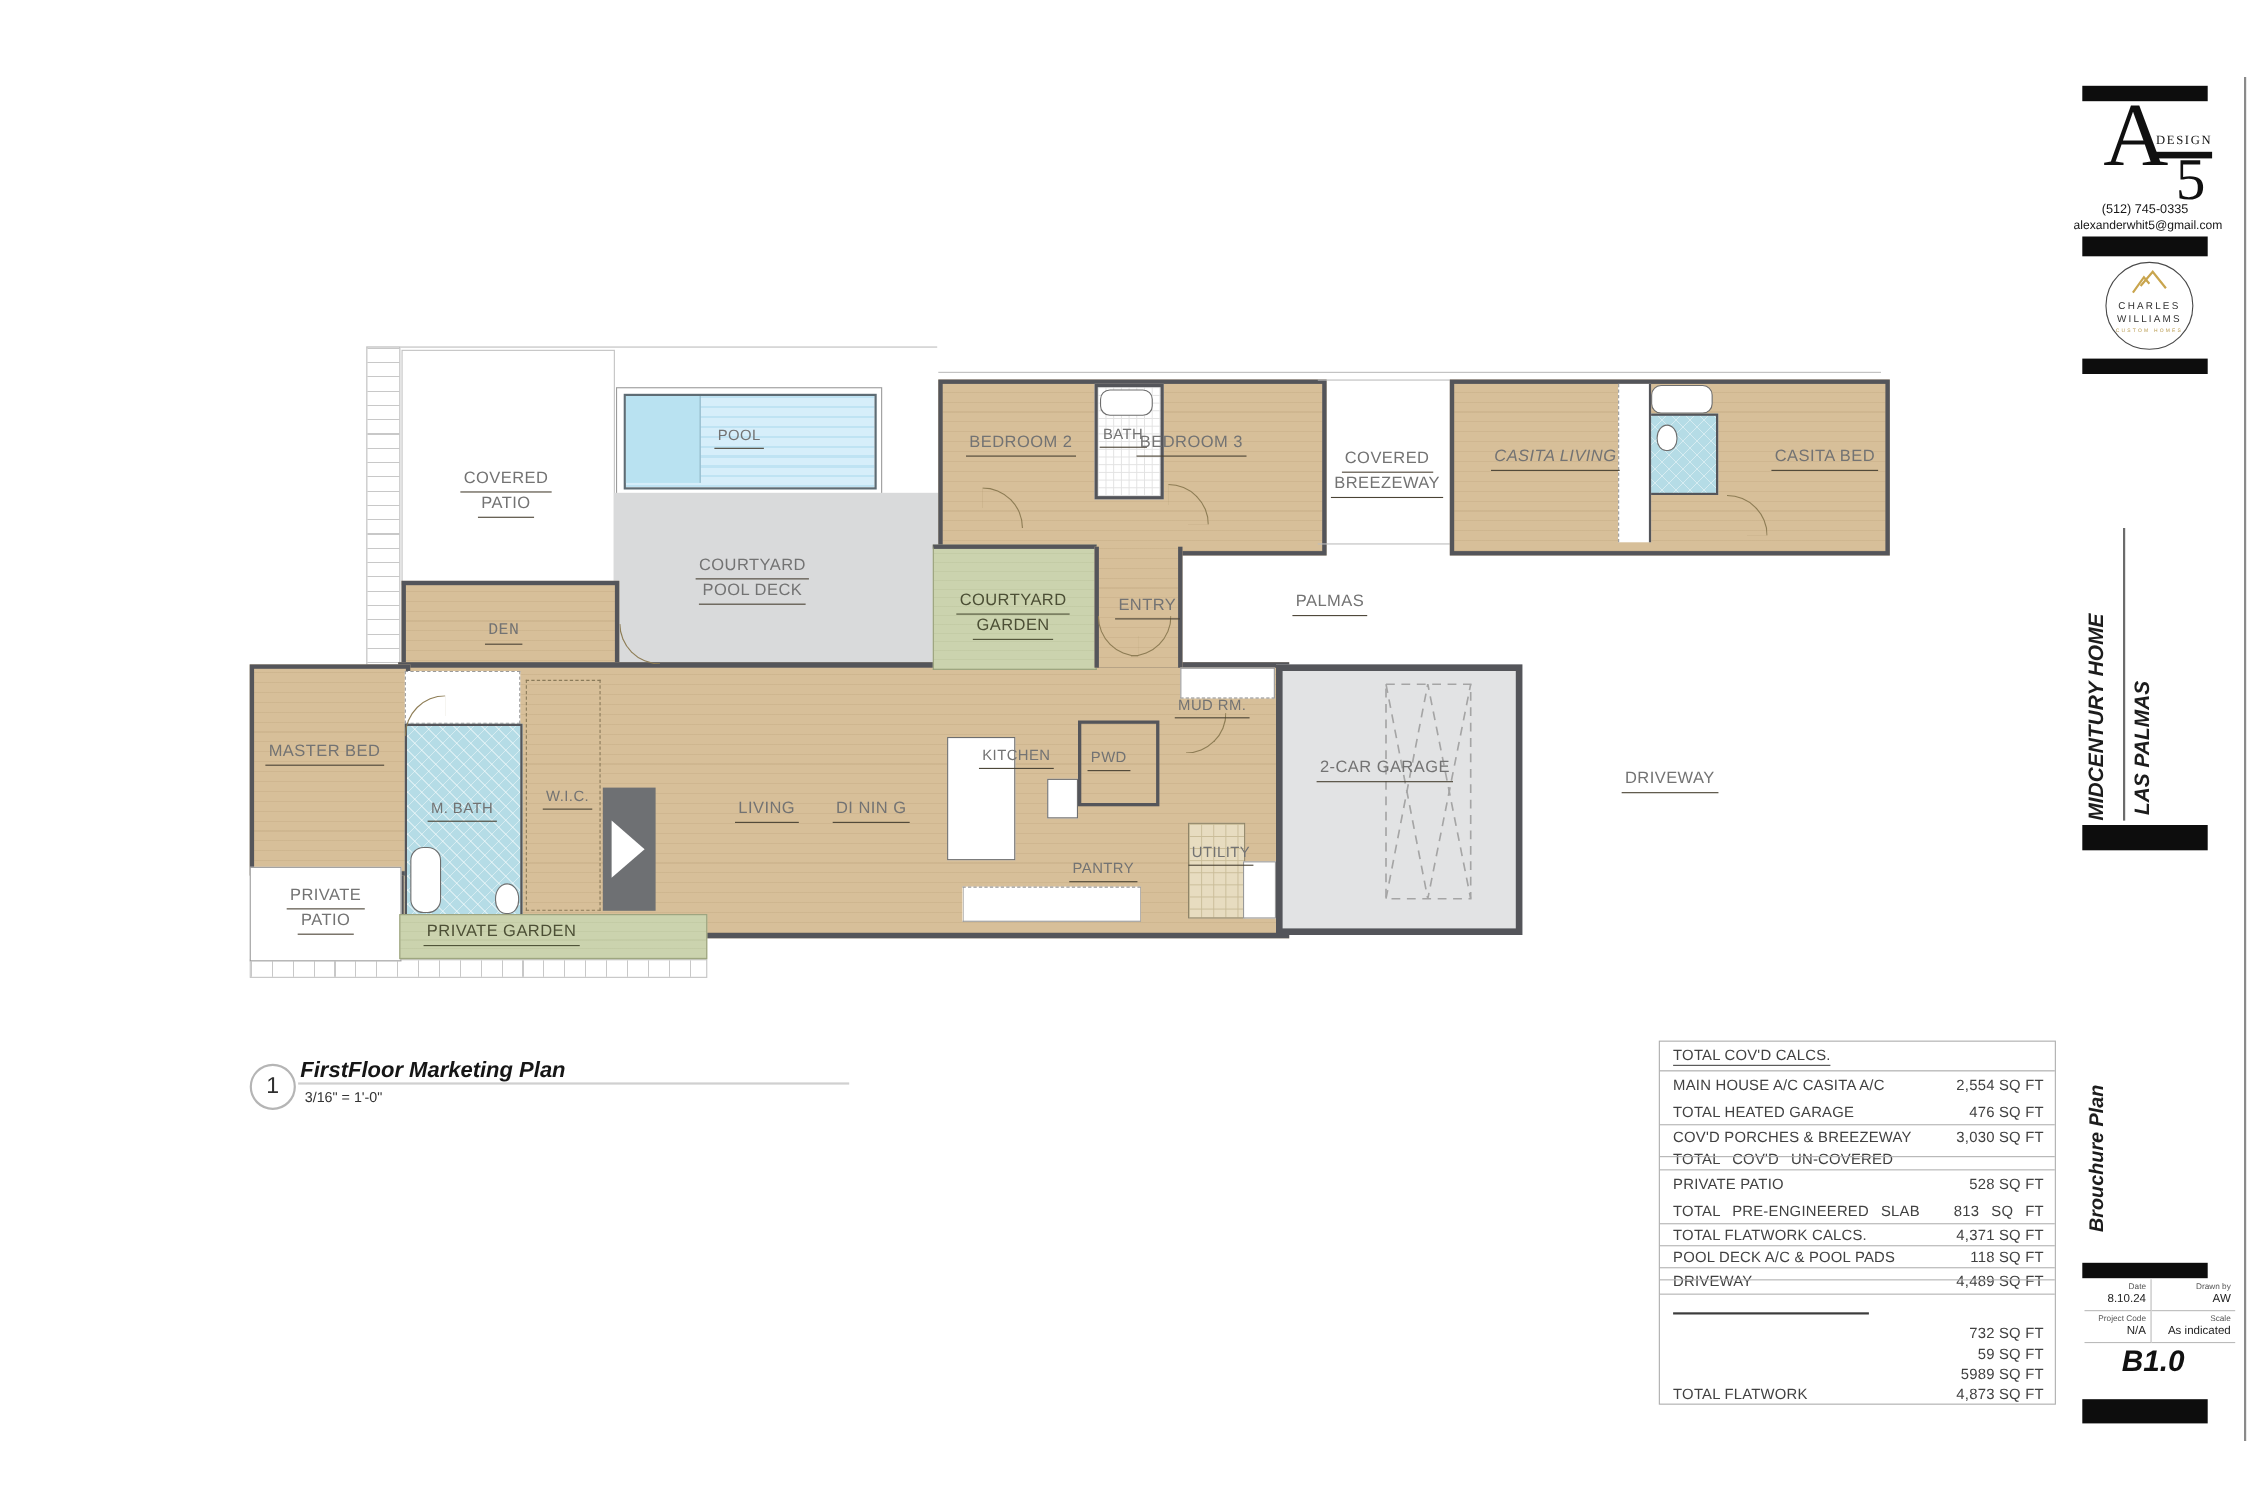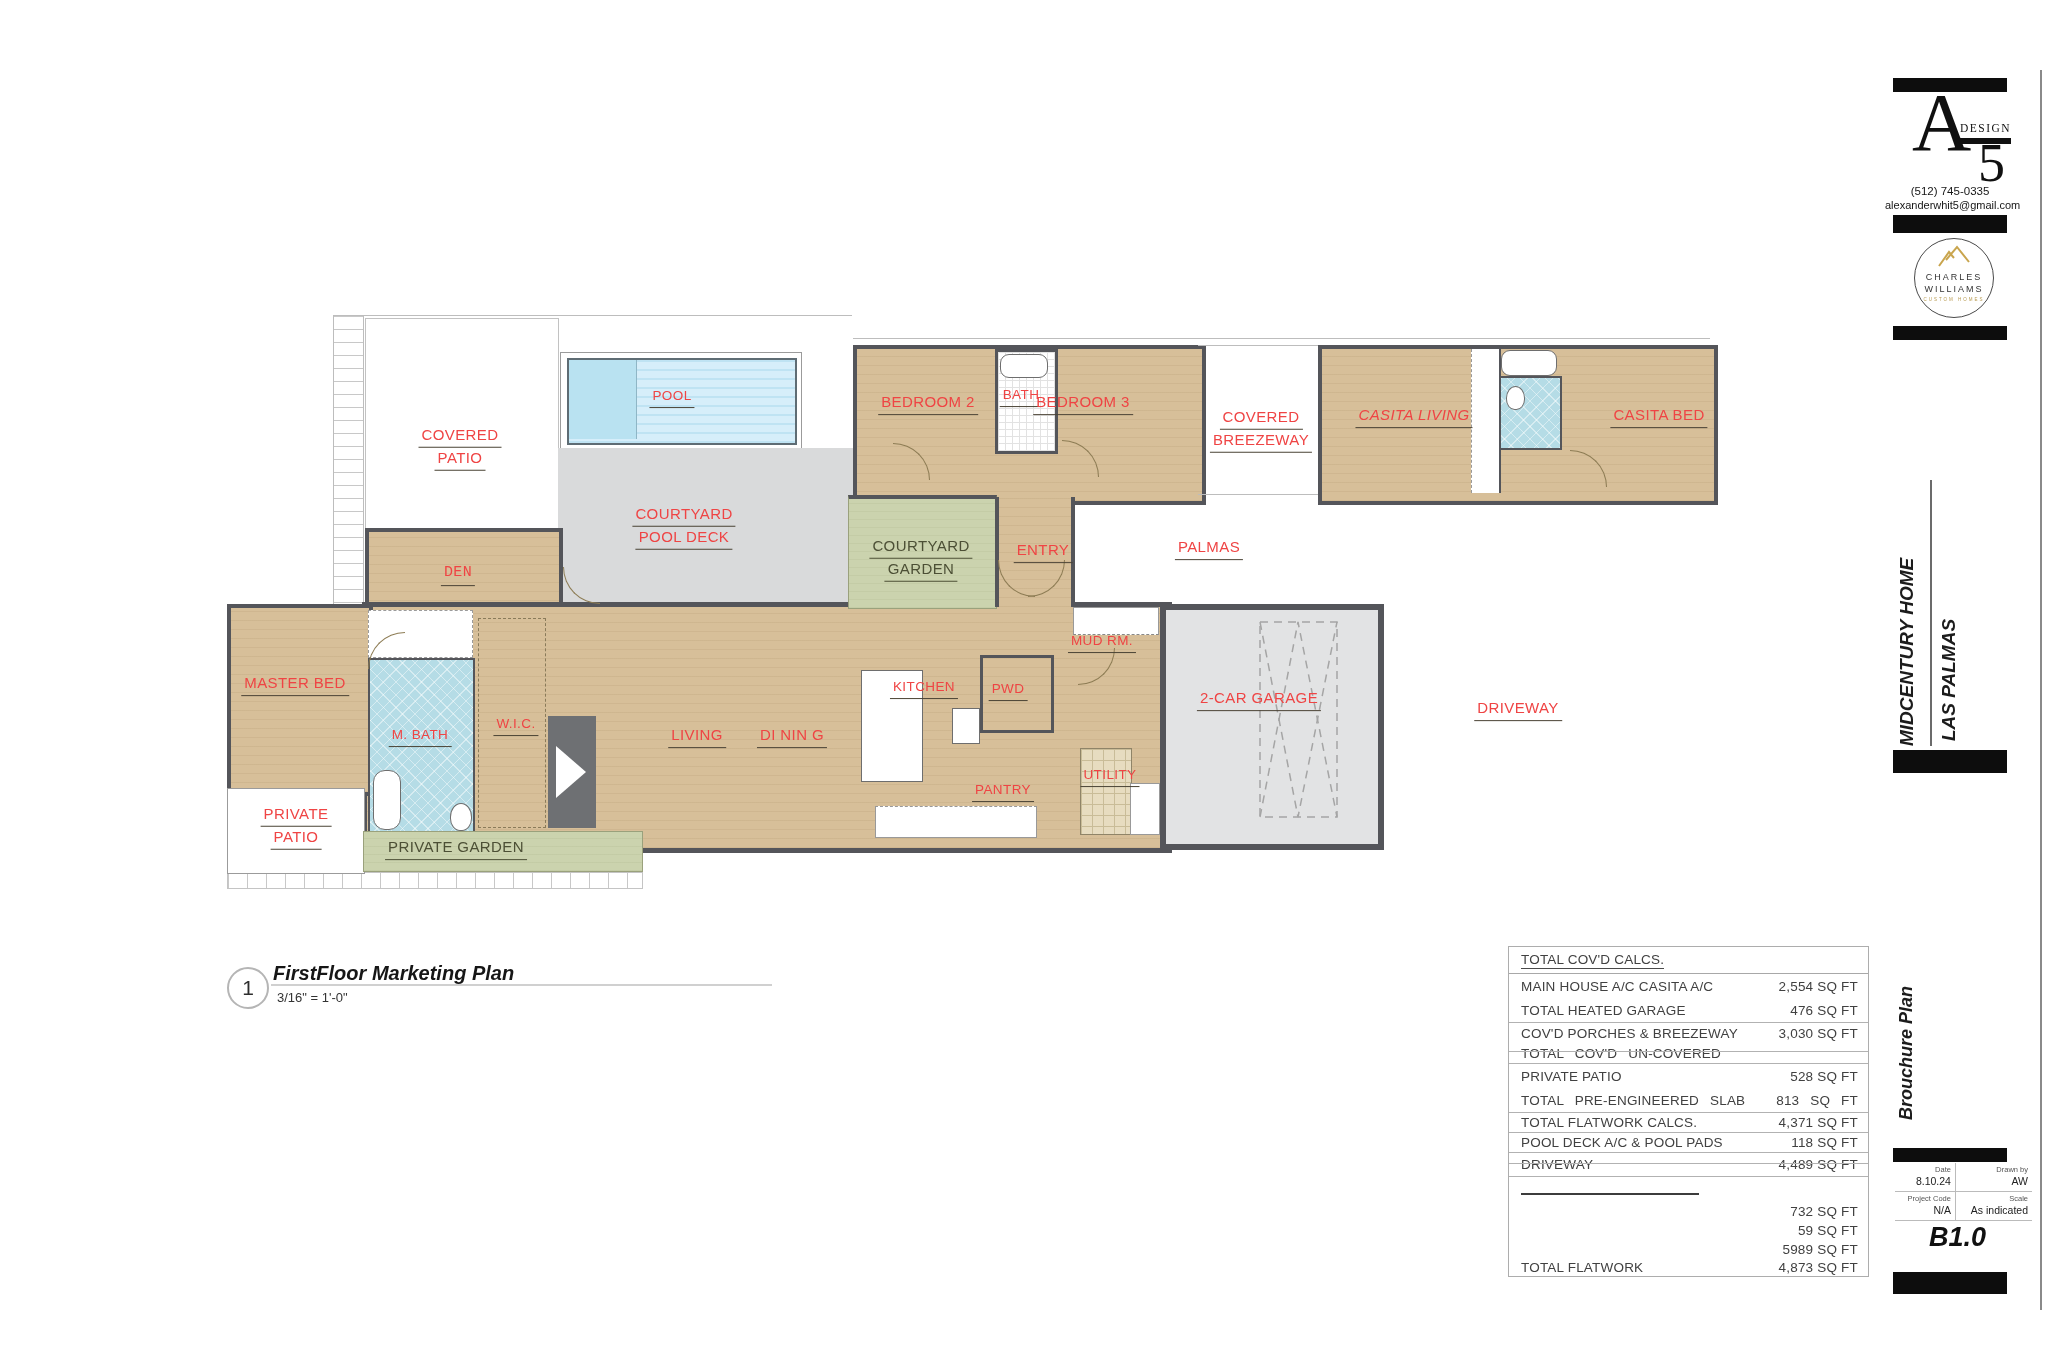--- a/index.html
+++ b/index.html
@@ -13,21 +13,21 @@
   .wall5{border:5px solid #54555a;}
   .green{background:#cbd3ae;background-image:repeating-linear-gradient(0deg,rgba(110,120,70,.08) 0 1px,transparent 1px 8px);}
   .gray-deck{background:#d9dadb;}
   .blue-bath{background:#b5dce6;
     background-image:repeating-linear-gradient(45deg,rgba(255,255,255,.45) 0 1px,transparent 1px 9px),
                      repeating-linear-gradient(-45deg,rgba(255,255,255,.45) 0 1px,transparent 1px 9px);
     border:2px solid #54555a;}
   .white-box{background:#fff;border:1px solid #9b9b9b;}
 
   
-  .room-label{position:absolute;transform:translate(-50%,-50%);text-align:center;color:#ef4444;
+  .room-label{position:absolute;transform:translate(-50%,-50%);text-align:center;color:#737373;
               font-size:15px;letter-spacing:.4px;white-space:nowrap;z-index:6;line-height:1.25;}
   .room-label .ln{display:block;width:fit-content;margin:1px auto;border-bottom:1.5px solid #4a4335;padding:0 3px 2px;}
   .room-label.sm{font-size:13.5px;}
   .room-label.on-green{color:#4c4f35;}
   .room-label.on-green .ln{border-color:#4c4f35;}
 
   
   .arc{position:absolute;width:36px;height:36px;border:1.5px solid #8d7c54;background:transparent;
        border-right:none;border-top:none;border-bottom-left-radius:100%;z-index:3;}
 

